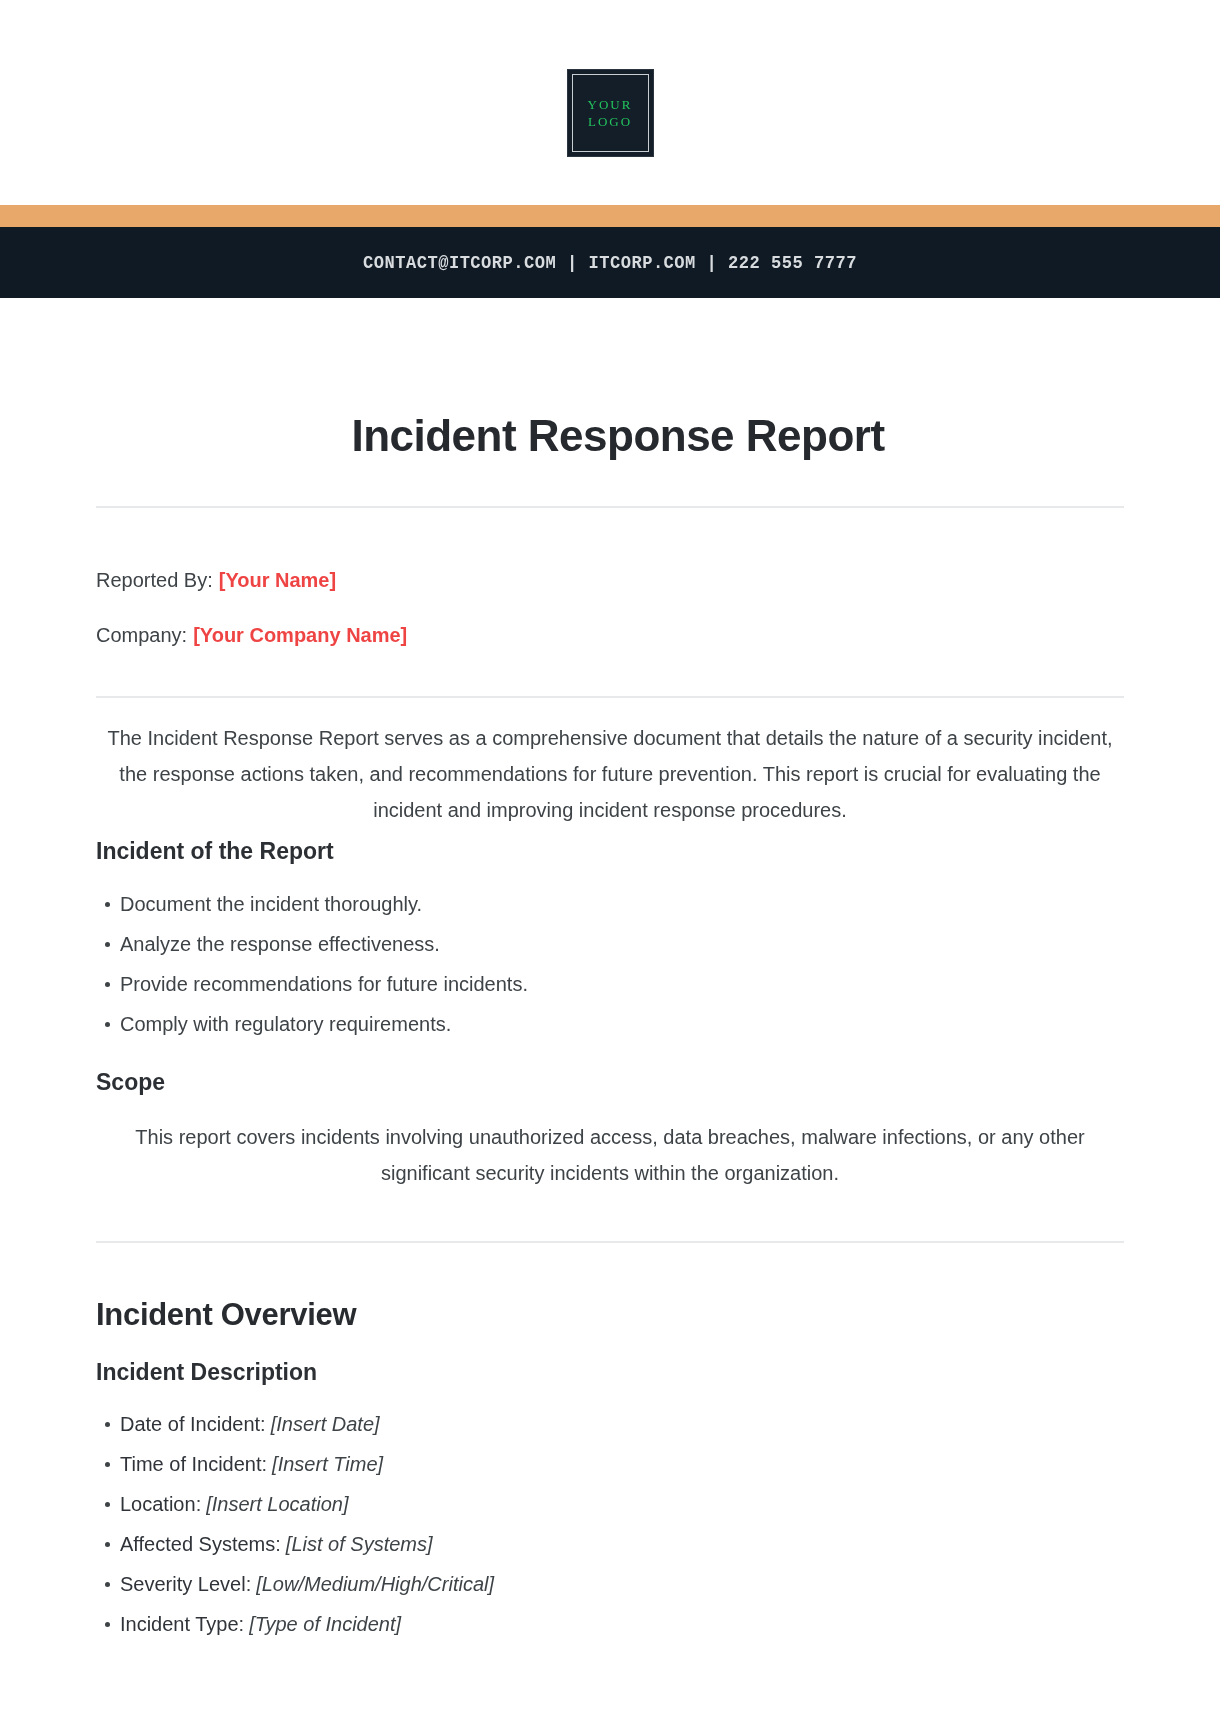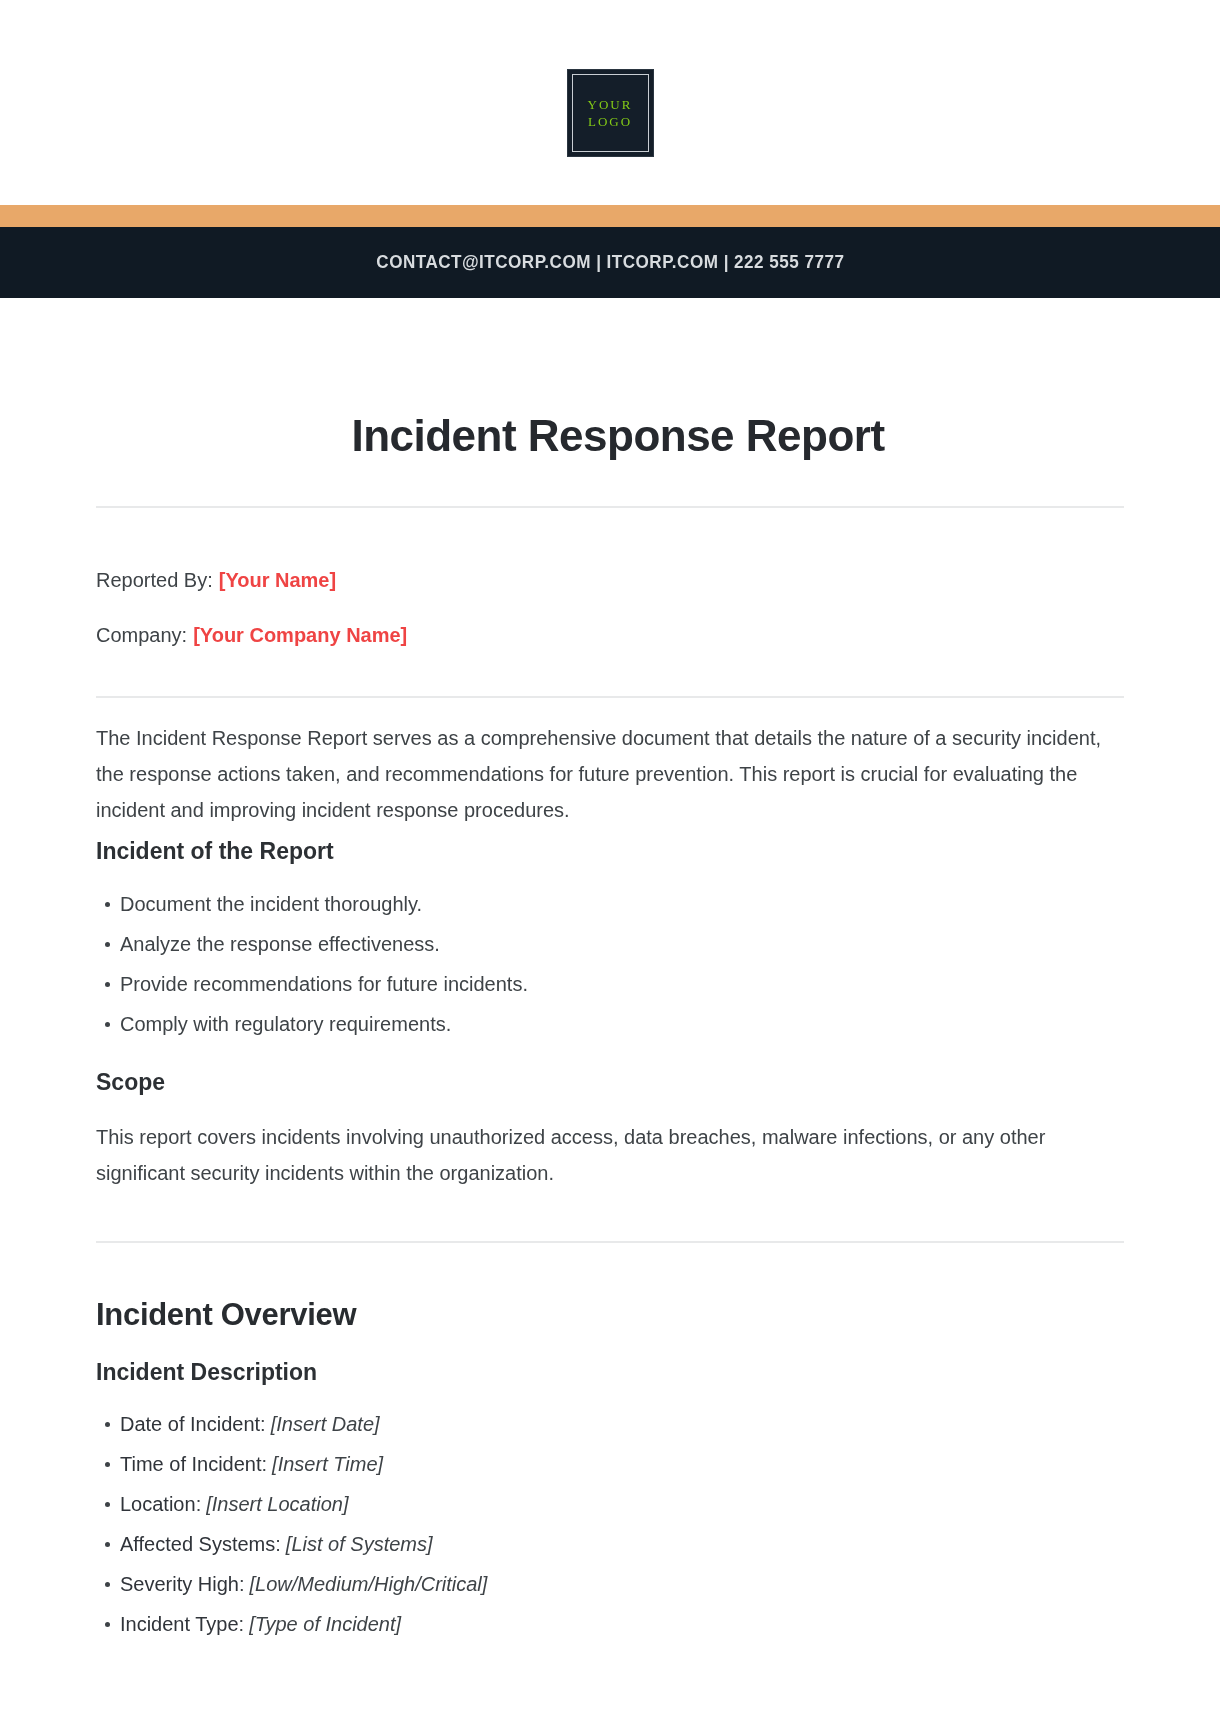--- a/index.html
+++ b/index.html
@@ -19,29 +19,29 @@
     border: 1px solid #2a3540;
     padding: 4px;
   }
   .logo-inner {
     width: 100%; height: 100%;
     border: 1px solid #c9ced3;
     display: flex; align-items: center; justify-content: center;
   }
   .logo-text {
     font-family: "Liberation Serif", serif;
-    color: #84cc16; font-size: 13px; line-height: 17px;
+    color: #22c55e; font-size: 13px; line-height: 17px;
     letter-spacing: 2px; text-align: center;
   }
 
   
   .stripe { width: 100%; height: 22px; background: #e8a869; margin-top: 48px; }
   .contact-bar {
     width: 100%; height: 71px; background: #101a24;
-    display: flex; align-items: center; justify-content: center;
+    display: flex; align-items: center; justify-content: center; font-family: Liberation Mono, monospace;
   }
   .contact-text {
     color: #d8dcdf; font-size: 18px; font-weight: 600;
     letter-spacing: 0.5px;
     display: inline-block; transform: scaleX(0.95); transform-origin: center;
     white-space: nowrap;
   }
 
   
   h1.doc-title {
@@ -75,21 +75,21 @@
   h2.overview-heading { margin-top: 52px; }
   h3.sub-heading {
     font-size: 23px; line-height: 30px; font-weight: 700; color: #2c3034;
   }
   .purpose-heading { margin-top: 8px; }
   .scope-heading { margin-top: 23px; }
   .description-heading { margin-top: 22px; }
 
   
   p.body-text {
-    font-size: 20px; line-height: 36px; color: #3e4347; margin-top: 22px;
+    font-size: 20px; line-height: 36px; color: #3e4347; margin-top: 22px; text-align: center;
   }
 
   
   ul.bullet-list { list-style: none; }
   ul.purpose-list { margin-top: 18px; }
   ul.overview-list { margin-top: 17px; }
   ul.bullet-list li {
     position: relative;
     padding-left: 24px;
     font-size: 20px; line-height: 40px;
@@ -157,18 +157,18 @@
 
     <h2 class="section-heading overview-heading">Incident Overview</h2>
 
     <h3 class="sub-heading description-heading">Incident Description</h3>
 
     <ul class="bullet-list overview-list">
       <li><span class="item-label">Date of Incident</span><span class="item-sep">:</span><span class="item-value">[Insert Date]</span></li>
       <li><span class="item-label">Time of Incident</span><span class="item-sep">:</span><span class="item-value">[Insert Time]</span></li>
       <li><span class="item-label">Location</span><span class="item-sep">:</span><span class="item-value">[Insert Location]</span></li>
       <li><span class="item-label">Affected Systems</span><span class="item-sep">:</span><span class="item-value">[List of Systems]</span></li>
-      <li><span class="item-label">Severity High</span><span class="item-sep">:</span><span class="item-value">[Low/Medium/High/Critical]</span></li>
+      <li><span class="item-label">Severity Level</span><span class="item-sep">:</span><span class="item-value">[Low/Medium/High/Critical]</span></li>
       <li><span class="item-label">Incident Type</span><span class="item-sep">:</span><span class="item-value">[Type of Incident]</span></li>
     </ul>
 
   </div>
 </div>
 
 </body></html>

